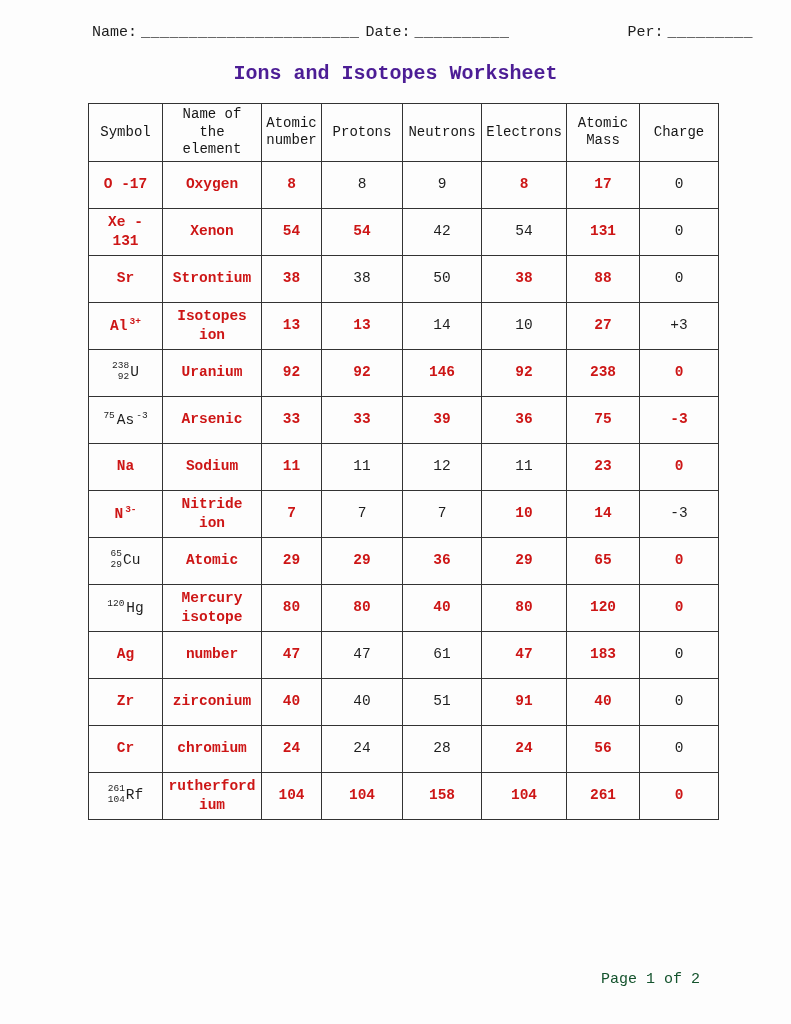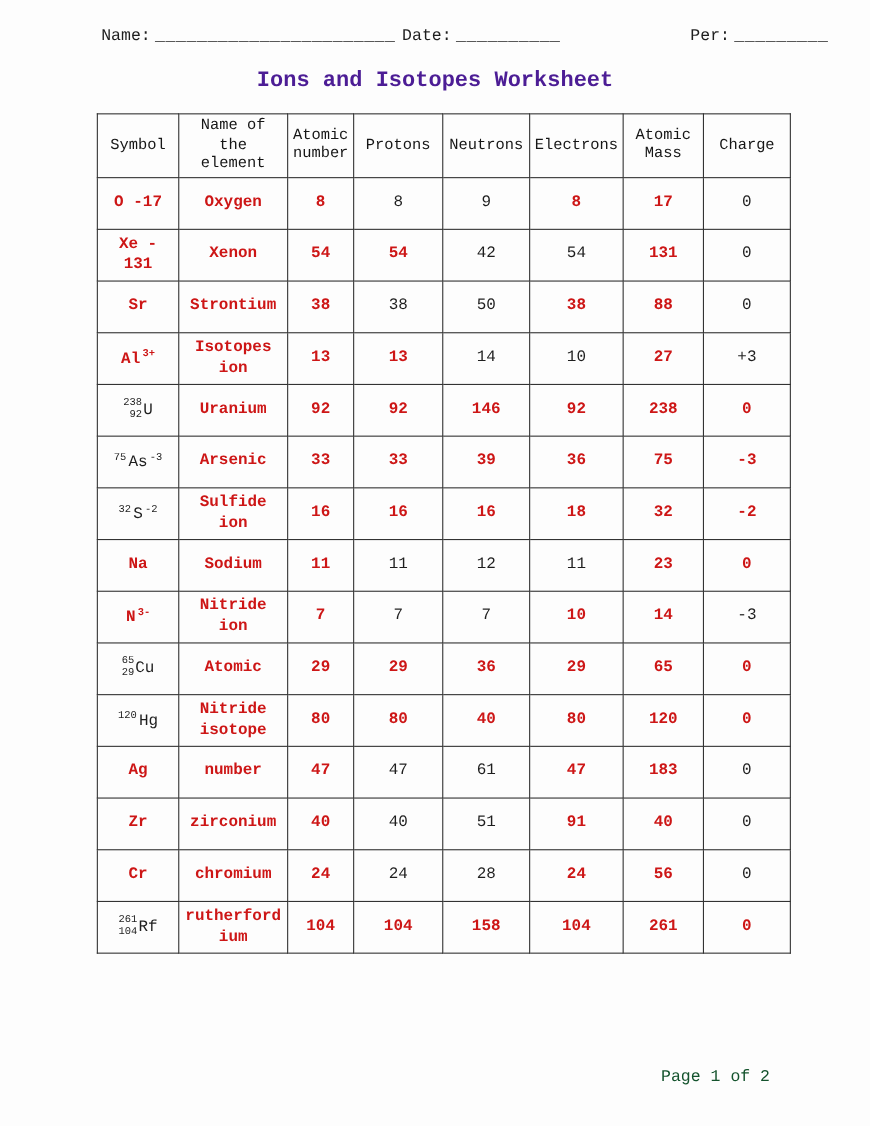--- a/index.html
+++ b/index.html
@@ -139,30 +139,20 @@
           <td class="ink"><sup class="presup">75</sup><span>As</span><sup class="postsup">-3</sup></td>
           <td class="red"><span>Arsenic</span></td>
           <td class="red"><span>33</span></td>
           <td class="red"><span>33</span></td>
           <td class="red"><span>39</span></td>
           <td class="red"><span>36</span></td>
           <td class="red"><span>75</span></td>
           <td class="red"><span>-3</span></td>
         </tr>
         <tr>
-          <td class="ink"><sup class="presup">32</sup><span>S</span><sup class="postsup">-2</sup></td>
-          <td class="red"><span>Sulfide ion</span></td>
-          <td class="red"><span>16</span></td>
-          <td class="red"><span>16</span></td>
-          <td class="red"><span>16</span></td>
-          <td class="red"><span>18</span></td>
-          <td class="red"><span>32</span></td>
-          <td class="red"><span>-2</span></td>
-        </tr>
-        <tr>
           <td class="red"><span>Na</span></td>
           <td class="red"><span>Sodium</span></td>
           <td class="red"><span>11</span></td>
           <td class="ink"><span>11</span></td>
           <td class="ink"><span>12</span></td>
           <td class="ink"><span>11</span></td>
           <td class="red"><span>23</span></td>
           <td class="red"><span>0</span></td>
         </tr>
         <tr>
@@ -183,21 +173,21 @@
           <td class="red"><span>Atomic</span></td>
           <td class="red"><span>29</span></td>
           <td class="red"><span>29</span></td>
           <td class="red"><span>36</span></td>
           <td class="red"><span>29</span></td>
           <td class="red"><span>65</span></td>
           <td class="red"><span>0</span></td>
         </tr>
         <tr>
           <td class="ink"><sup class="presup">120</sup><span>Hg</span></td>
-          <td class="red"><span>Nitride isotope</span></td>
+          <td class="red"><span>Mercury isotope</span></td>
           <td class="red"><span>80</span></td>
           <td class="red"><span>80</span></td>
           <td class="red"><span>40</span></td>
           <td class="red"><span>80</span></td>
           <td class="red"><span>120</span></td>
           <td class="red"><span>0</span></td>
         </tr>
         <tr>
           <td class="red"><span>Ag</span></td>
           <td class="red"><span>number</span></td>

